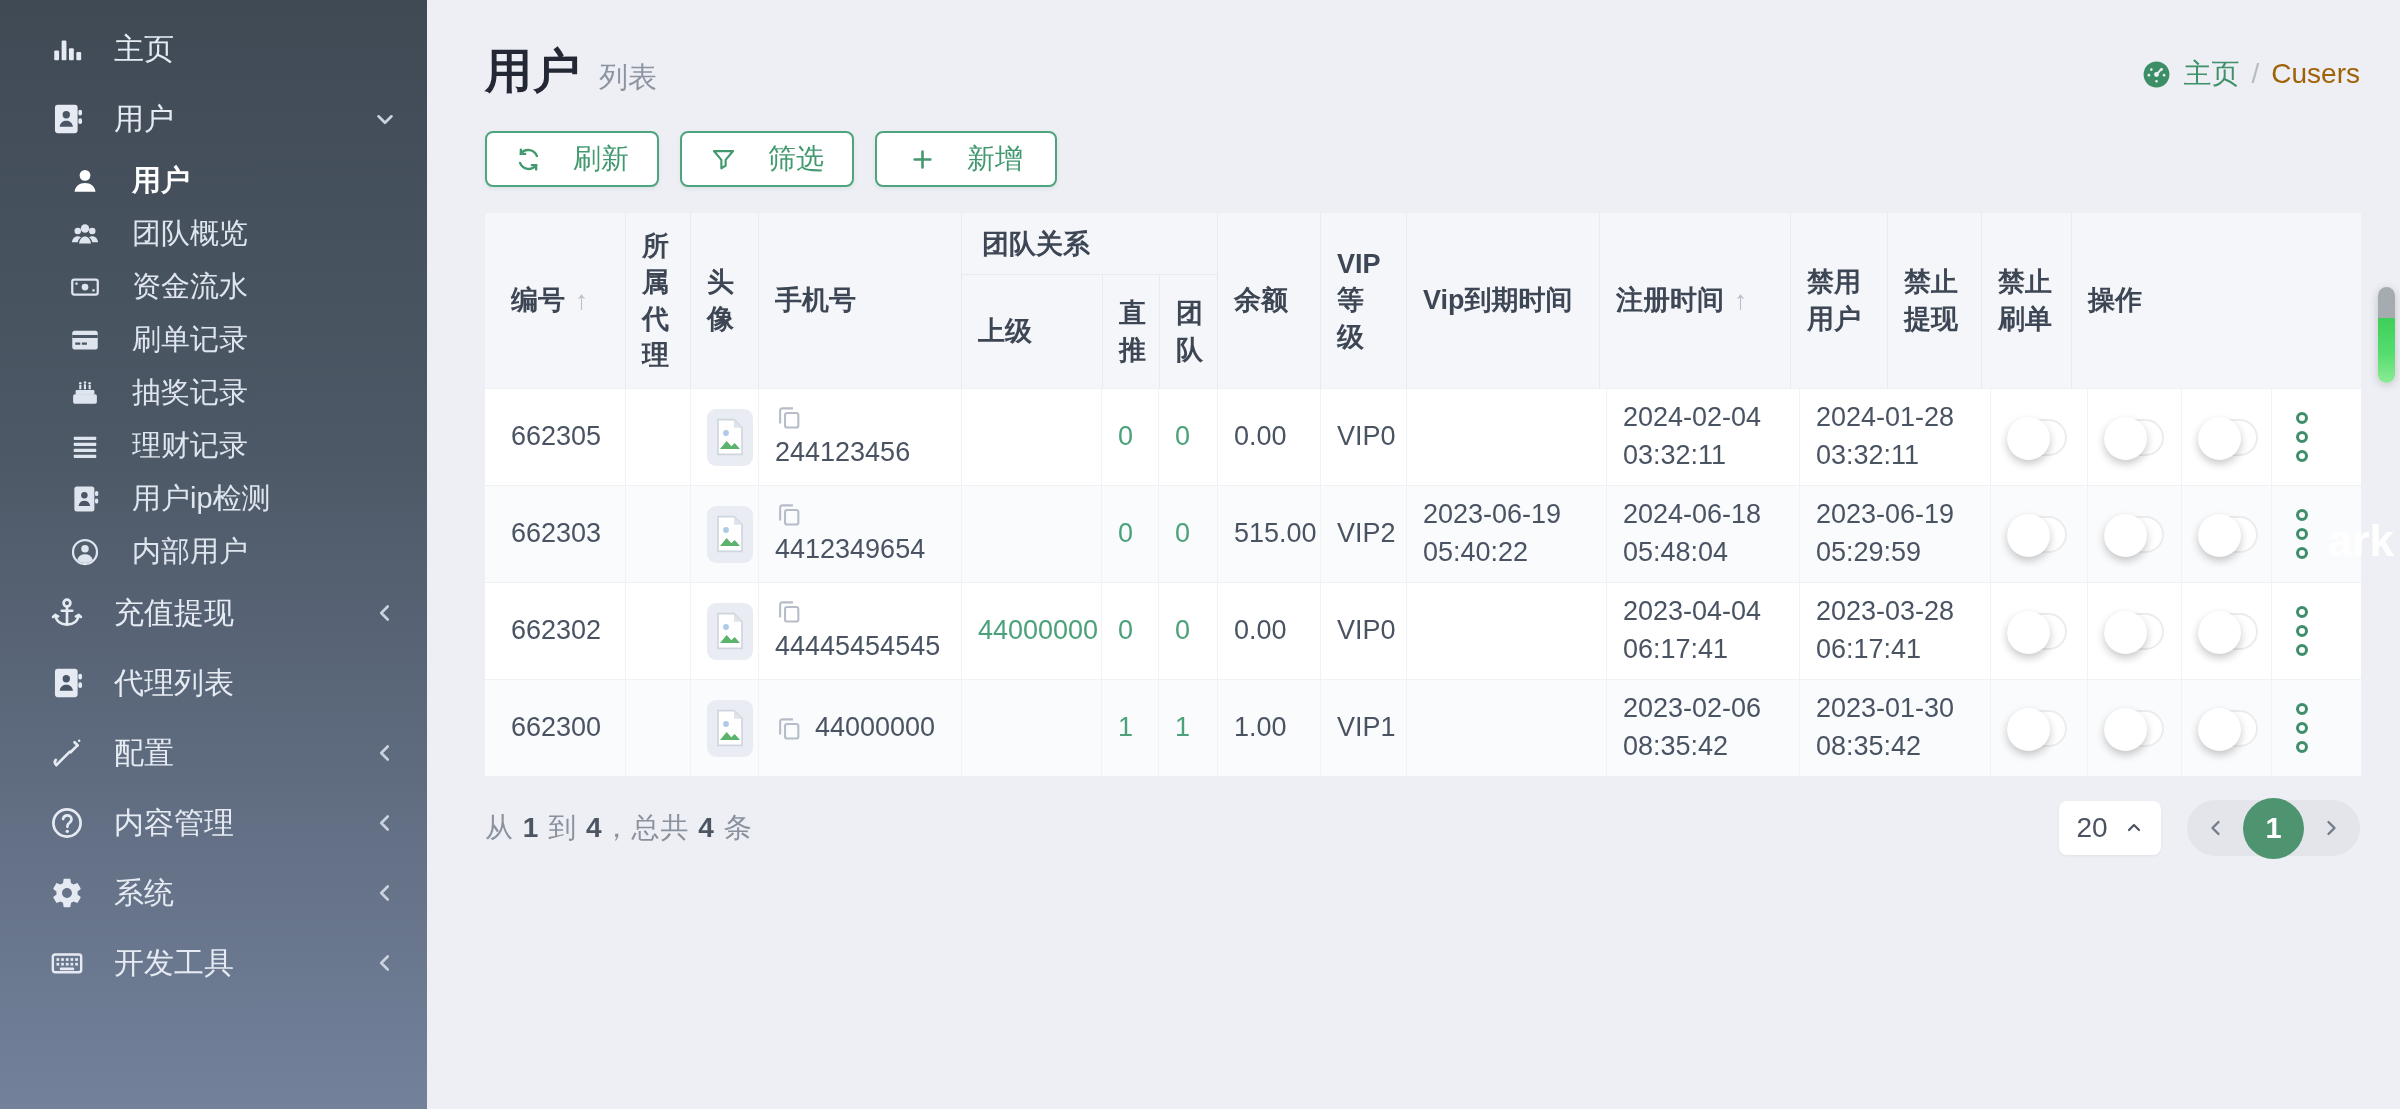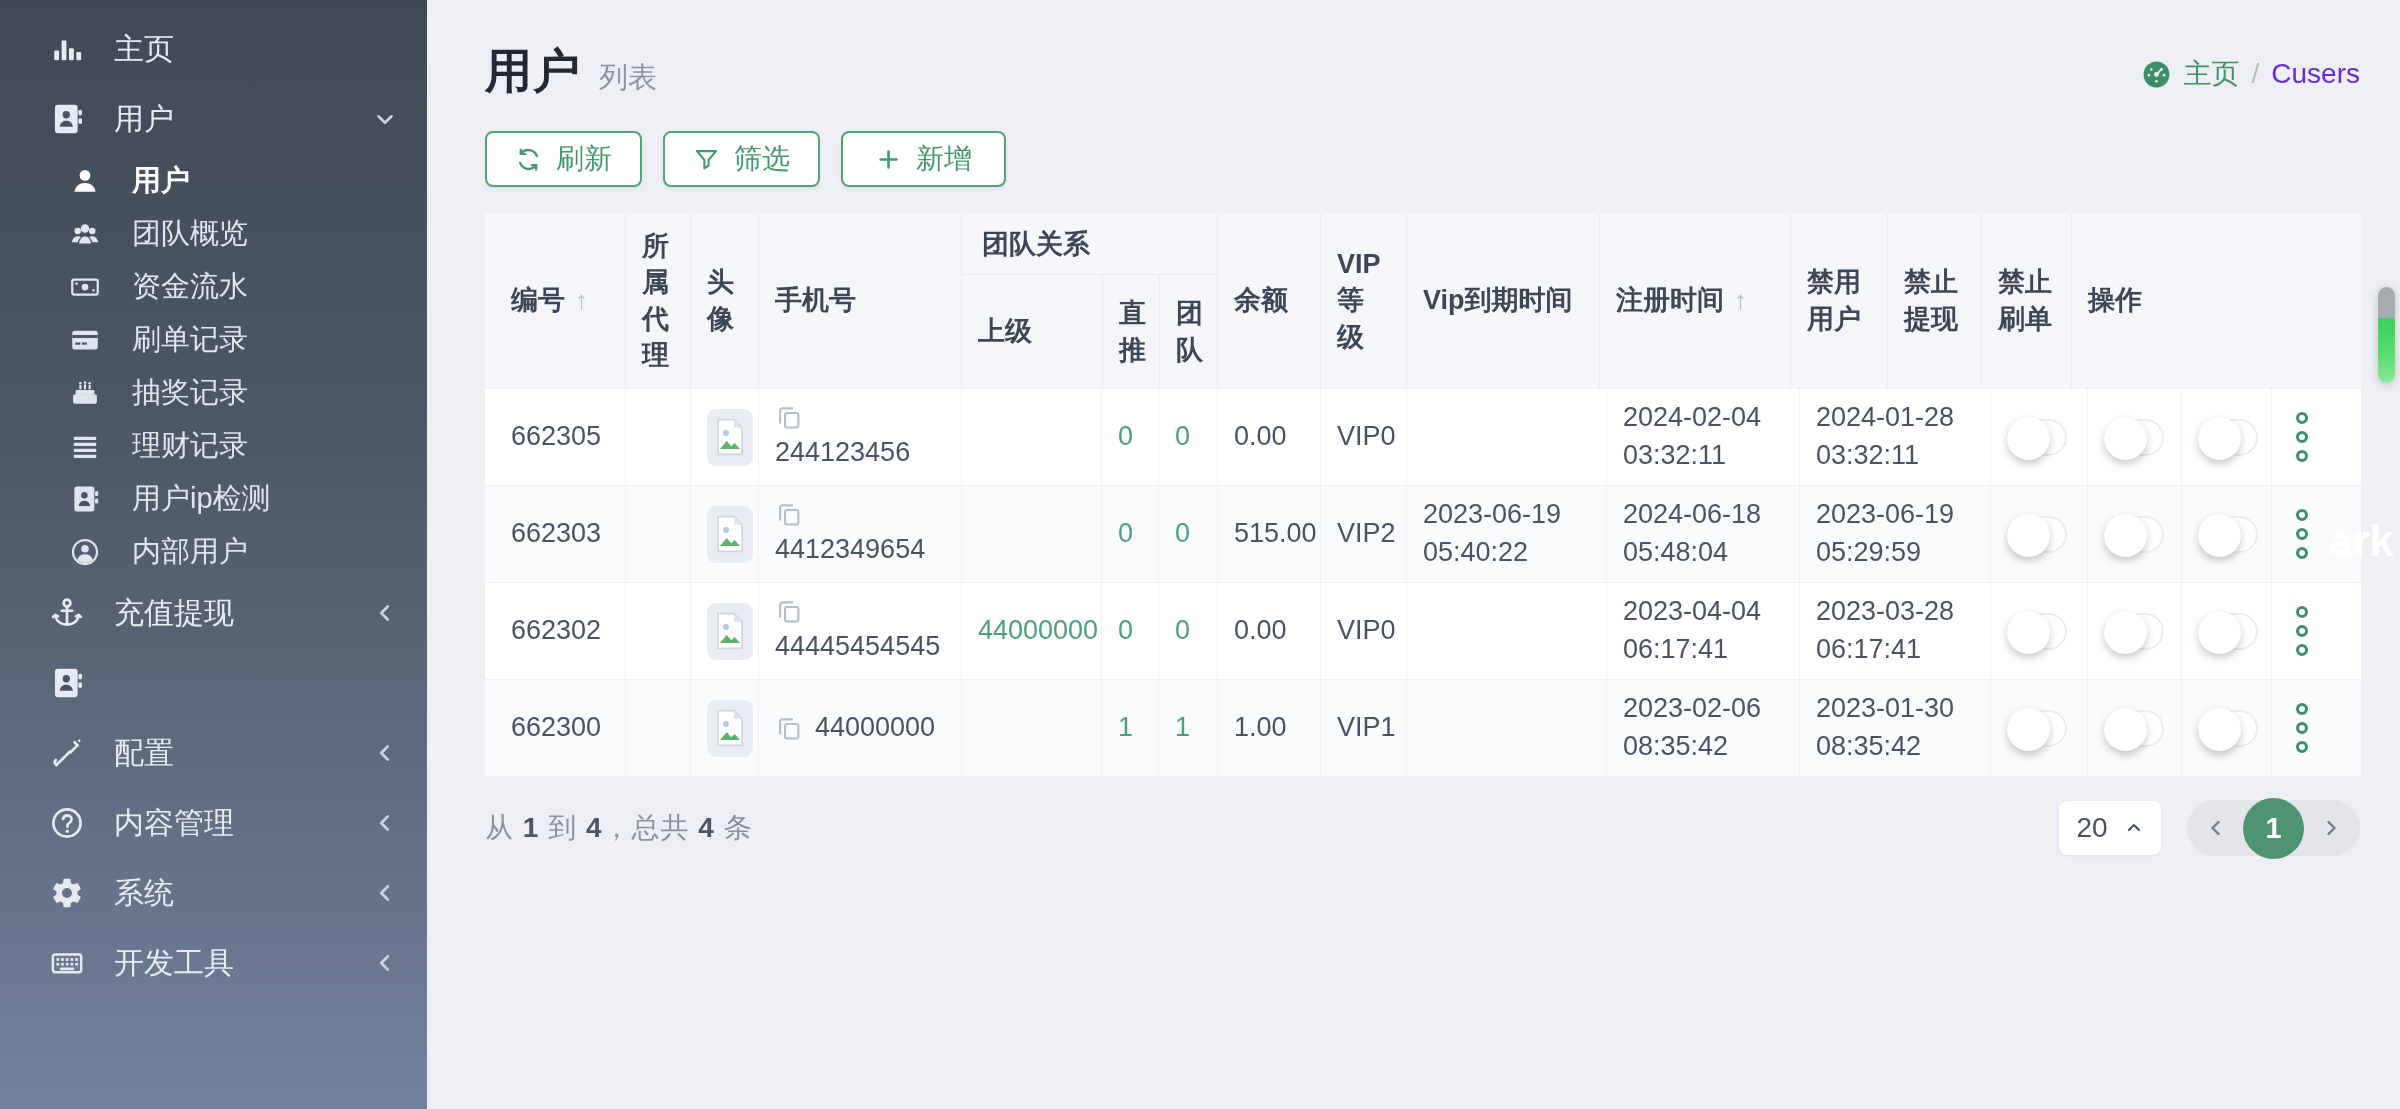--- a/index.html
+++ b/index.html
@@ -25,25 +25,25 @@
   .main{position:absolute;left:427px;top:0;right:0;bottom:0;padding:0 40px 0 58px}
   .page-head{display:flex;justify-content:space-between;align-items:flex-end;margin-top:40px}
   .titles{display:flex;align-items:baseline;gap:18px}
   .title{font-size:47px;font-weight:bold;color:#232834;letter-spacing:1px}
   .subtitle{font-size:29px;color:#8d94a1}
   .breadcrumb{display:flex;align-items:center;gap:12px;font-size:28px;margin-bottom:10px}
   .bc-icon{width:31px;height:31px;color:#3c8e66;display:flex}
   .bc-icon svg{width:31px;height:31px}
   .bc-home{color:#3f9169;text-decoration:none;cursor:pointer}
   .bc-sep{color:#b4bbc5}
-  .bc-cur{color:#6d28d9}
+  .bc-cur{color:#a16207}
 
   
   .toolbar{display:flex;margin-top:28px}
-  .btn{display:inline-flex;align-items:center;gap:14px;height:56px;padding:0 28px;background:#fff;
+  .btn{display:inline-flex;align-items:center;gap:31px;height:56px;padding:0 28px;background:#fff;
     border:2px solid #4ea47c;border-radius:8px;color:#43996f;font-size:28px;
     box-shadow:0 2px 4px rgba(40,80,60,.08);cursor:pointer;font-family:inherit}
   .btn svg{width:27px;height:27px}
   .btn + .btn{margin-left:21px}
   .btn-add{margin-left:auto;padding:0 32px}
 
   
   .tbl{margin-top:26px;width:1876px;background:#fff}
   .thead{display:flex;background:#f5f6f9;height:175px}
   .th{display:flex;align-items:center;padding:0 16px;border-left:1px solid #e7eaef;
@@ -247,20 +247,21 @@
       <div class="side-item">
         <span class="s-icon">
           <svg viewBox="0 0 24 24">
             <path fill="currentColor" d="M5.5 2h12a2 2 0 0 1 2 2v16a2 2 0 0 1-2 2h-12a2 2 0 0 1-2-2V4a2 2 0 0 1 2-2z"></path>
             <rect x="20" y="5.5" width="2.6" height="4" rx="1.2" fill="currentColor"></rect>
             <rect x="20" y="11.5" width="2.6" height="4" rx="1.2" fill="currentColor"></rect>
             <circle cx="11.5" cy="9" r="2.6" fill="#4a5665"></circle>
             <path d="M6.8 17.5c.5-2.8 2.4-4.2 4.7-4.2s4.2 1.4 4.7 4.2z" fill="#4a5665"></path>
           </svg>
         </span>
+        <span class="s-label">代理列表</span>
       </div>
       <div class="side-item">
         <span class="s-icon">
           <svg viewBox="0 0 24 24" fill="none" stroke="currentColor" stroke-width="1.9" stroke-linecap="round">
             <path d="M4.5 20.5l9.5-9.5"></path>
             <path d="M14.5 11.5l4.2-4.2"></path>
             <path d="M17.3 4.4l2.3 2.3"></path>
             <path d="M4.5 20.5c-1.2-1.2-1.4-2.6-.4-3.6"></path>
             <circle cx="20.6" cy="3.4" r="0.9" fill="currentColor" stroke="none"></circle>
           </svg>

